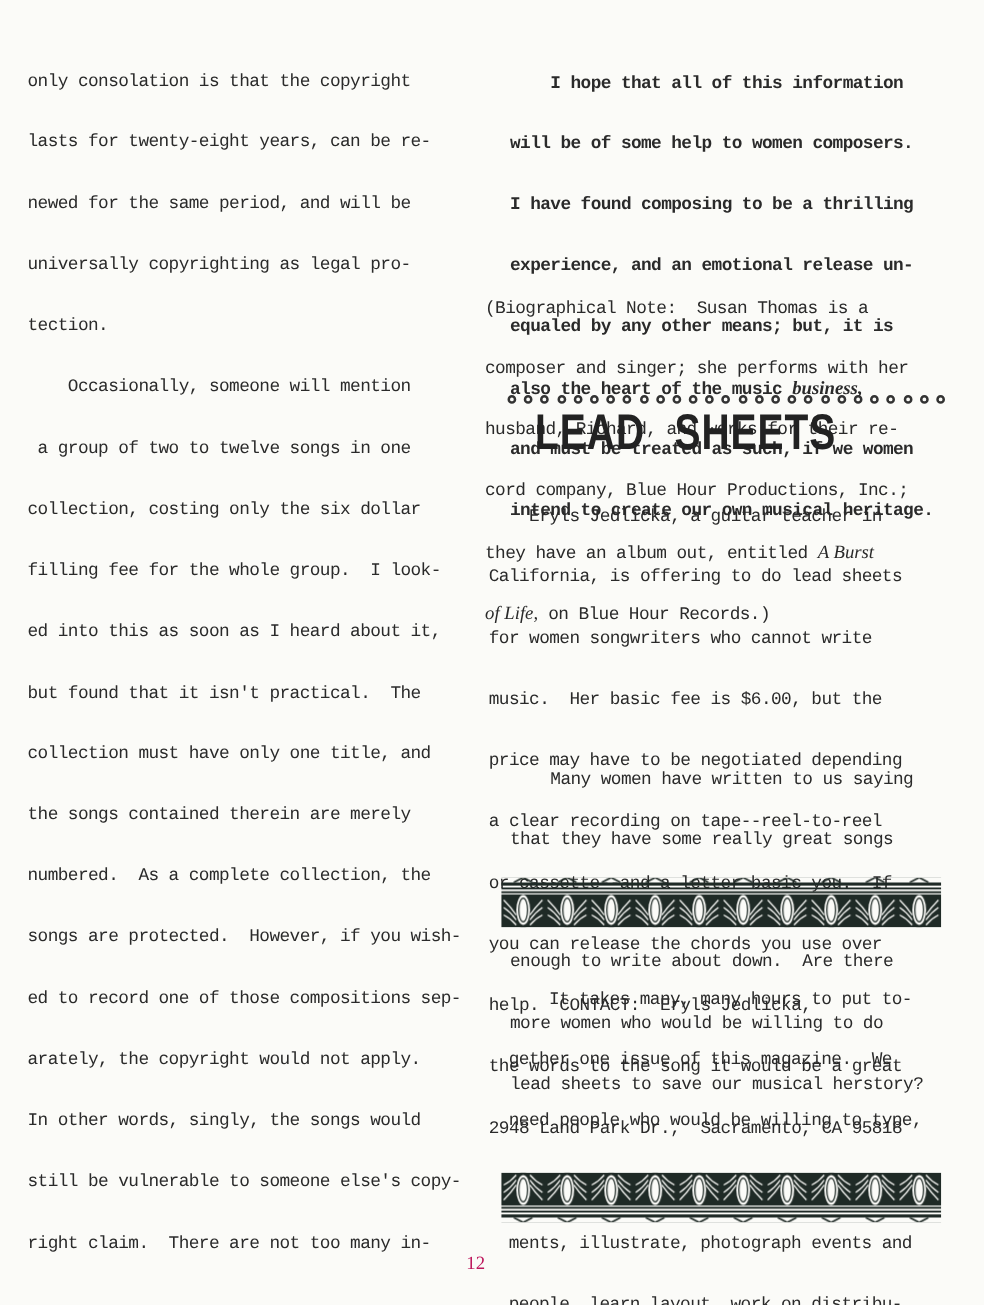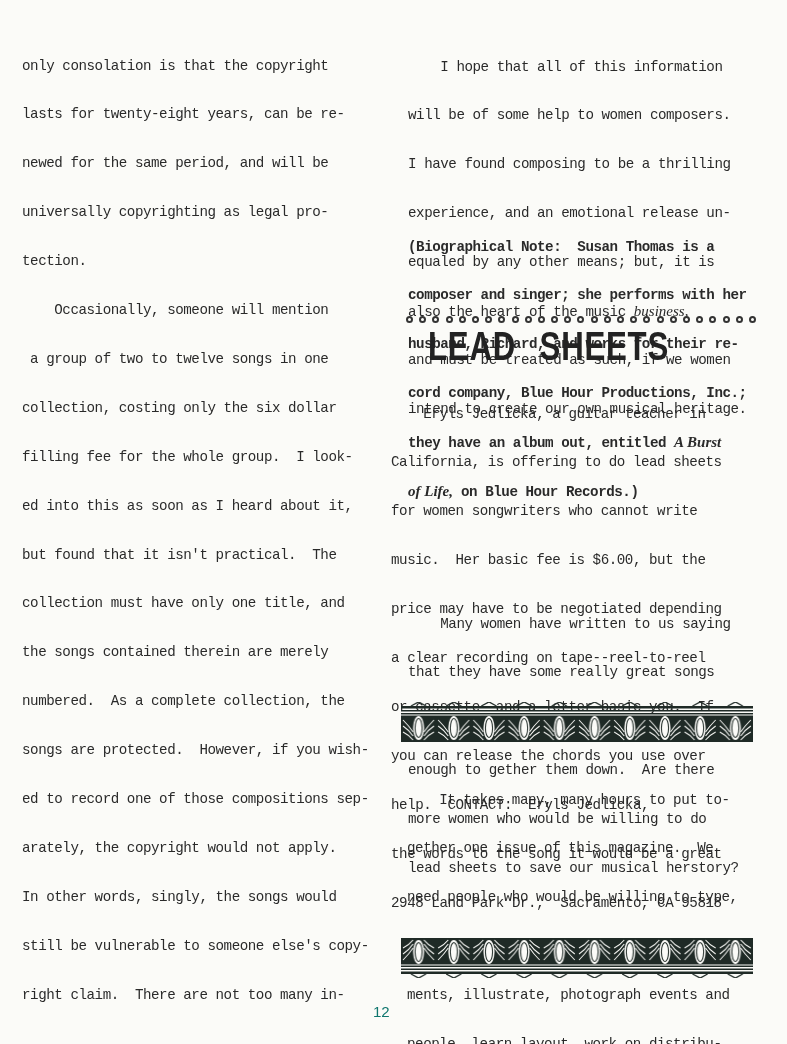--- a/index.html
+++ b/index.html
@@ -14,22 +14,22 @@
   .col {
     position: absolute;
     font-size: 14.2px;
     line-height: 16.3px;
     letter-spacing: -0.45px;
     white-space: pre;
   }
   .col-left { left: 22px; top: 25px; }
   .line { display: block; height: 16.3px; }
   .it { font-style: italic; font-family: "Liberation Serif", "DejaVu Serif", serif; font-size: 15px; letter-spacing: 0; text-align: right; }
-  #right-top { left: 408px; top: 26px; }
-  #right-bio { left: 408px; top: 206px; font-weight: bold; }
+  #right-top { left: 408px; top: 26px; font-weight: bold; }
+  #right-bio { left: 388px; top: 206px; }
   #right-lead { left: 391px; top: 373px; }
   #right-many { left: 408px; top: 583px; }
   #right-help { left: 407px; top: 759px; }
 
   .dots {
     position: absolute; left: 406px; top: 312px;
     width: 350px; height: 14px;
     display: flex; justify-content: space-between; align-items: center;
   }
   .dot {
@@ -42,22 +42,22 @@
     font-weight: bold; font-size: 40px; line-height: 44px;
     letter-spacing: 1px; color: #222;
     transform: scaleX(0.78); transform-origin: left top;
     word-spacing: 18px;
   }
   .border-band {
     position: absolute; left: 401px; width: 352px; height: 40px;
   }
   .page-num {
     position: absolute; left: 373px; top: 1003px;
-    font-family: Liberation Sans, sans-serif;
-    font-size: 15px; color: #0f766e;
+    font-family: Liberation Serif, serif;
+    font-size: 15px; color: #be185d;
   }
 </style>
 </head>
 <body>
 
 <div class="col col-left">
   <span class="line">only consolation is that the copyright</span>
   <span class="line">lasts for twenty-eight years, can be re-</span>
   <span class="line">newed for the same period, and will be</span>
   <span class="line">universally copyrighting as legal pro-</span>
@@ -180,21 +180,21 @@
   <span class="line">you can release the chords you use over</span>
   <span class="line">help.  CONTACT:  Eryls Jedlicka,</span>
   <span class="line">the words to the song it would be a great</span>
   <span class="line">2948 Land Park Dr.,  Sacramento, CA 95818</span>
 </div>
 
 <div class="col" id="right-many">
   <span class="line">    Many women have written to us saying</span>
   <span class="line">that they have some really great songs</span>
   <span class="line">but they never learned to read music well</span>
-  <span class="line">enough to gether them down.  Are there</span>
+  <span class="line">enough to write about down.  Are there</span>
   <span class="line">more women who would be willing to do</span>
   <span class="line">lead sheets to save our musical herstory?</span>
 </div>
 
 <svg class="border-band" style="top:702px" viewBox="0 0 352 40">
   <defs>
     <pattern id="pat1" x="0" y="0" width="35.2" height="40" patternUnits="userSpaceOnUse">
       <rect x="0" y="11" width="35.2" height="29" fill="#1f2a26"></rect>
       <path d="M0,13 L35.2,13" stroke="#fbfbf8" stroke-width="1"></path>
       <path d="M2,18 Q8,24 12,30 M2,24 Q8,28 12,34 M2,30 Q8,33 12,38" stroke="#fbfbf8" stroke-width="1" fill="none"></path>

